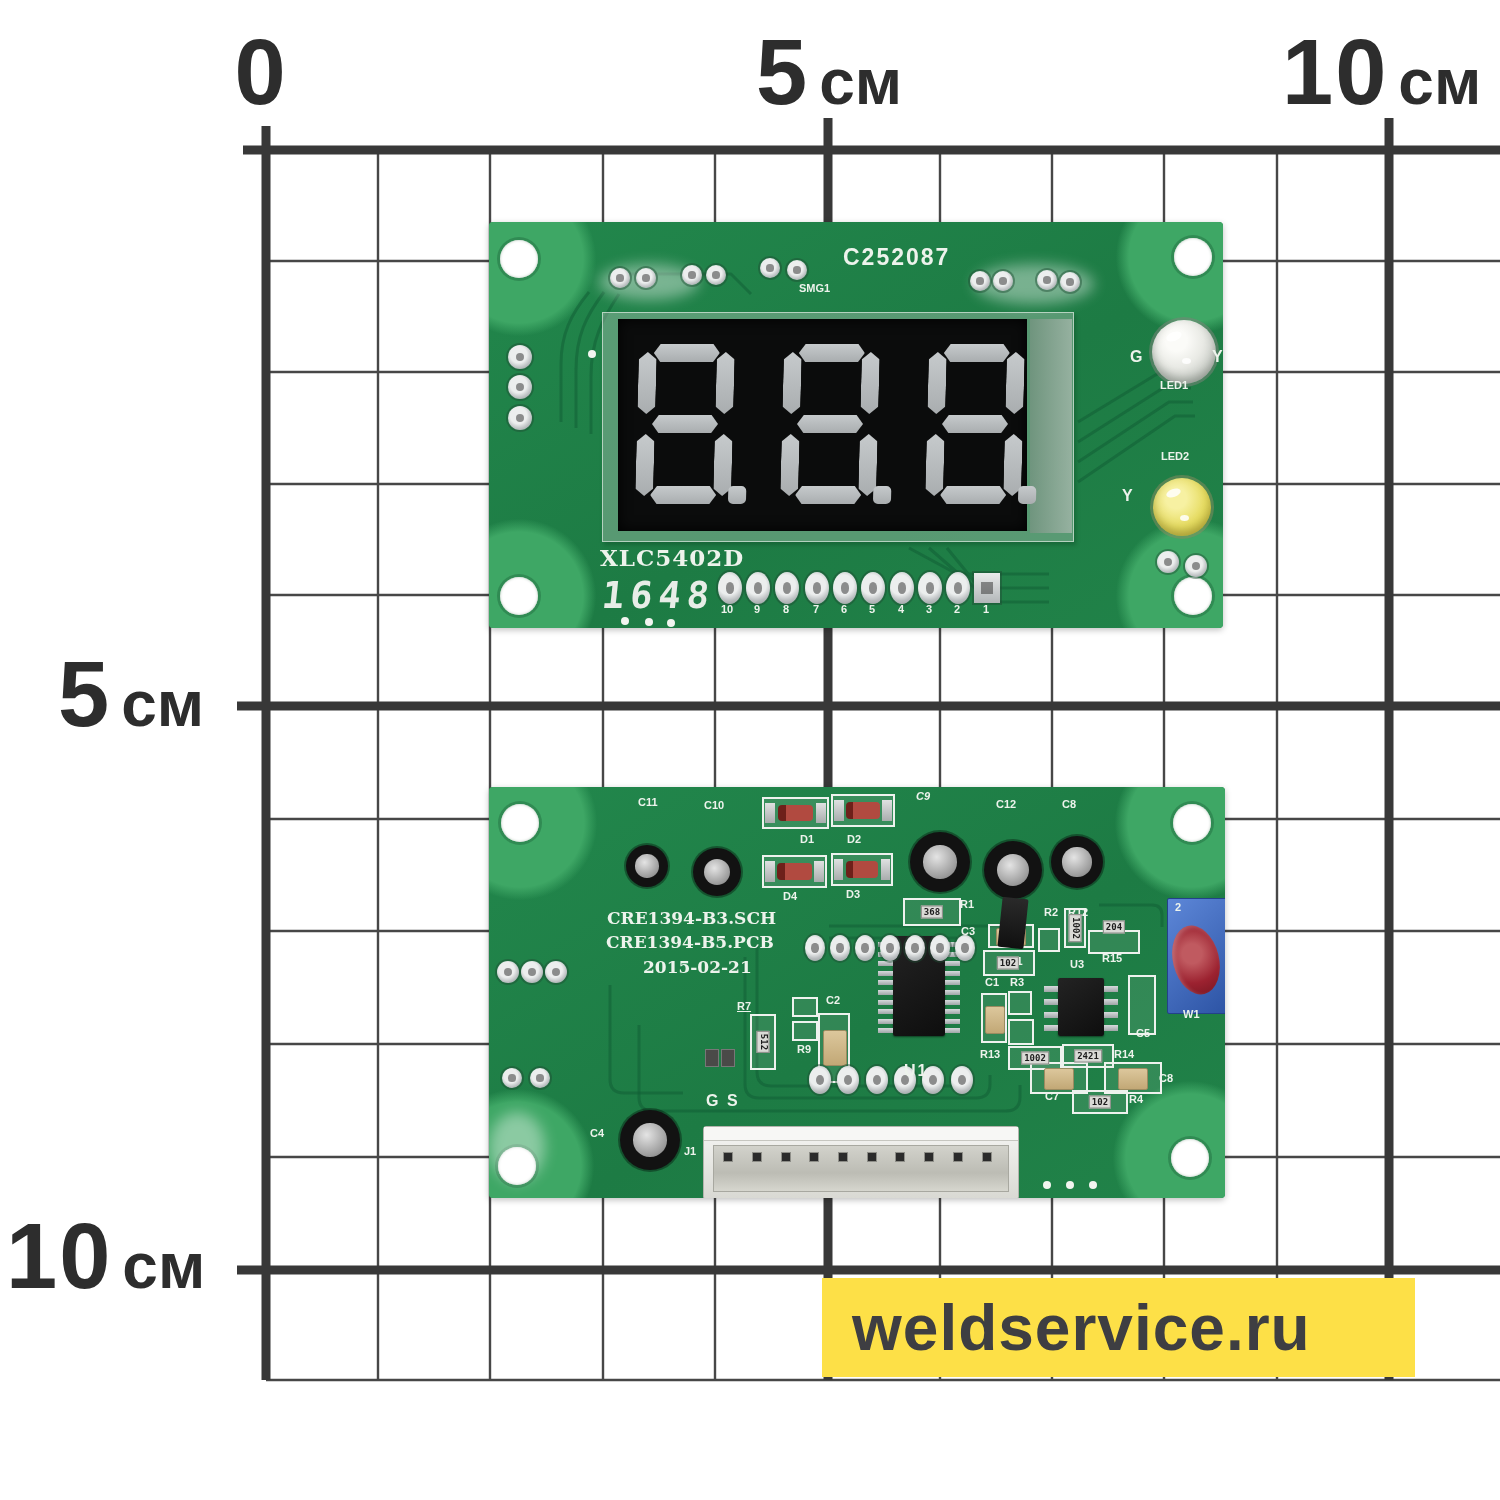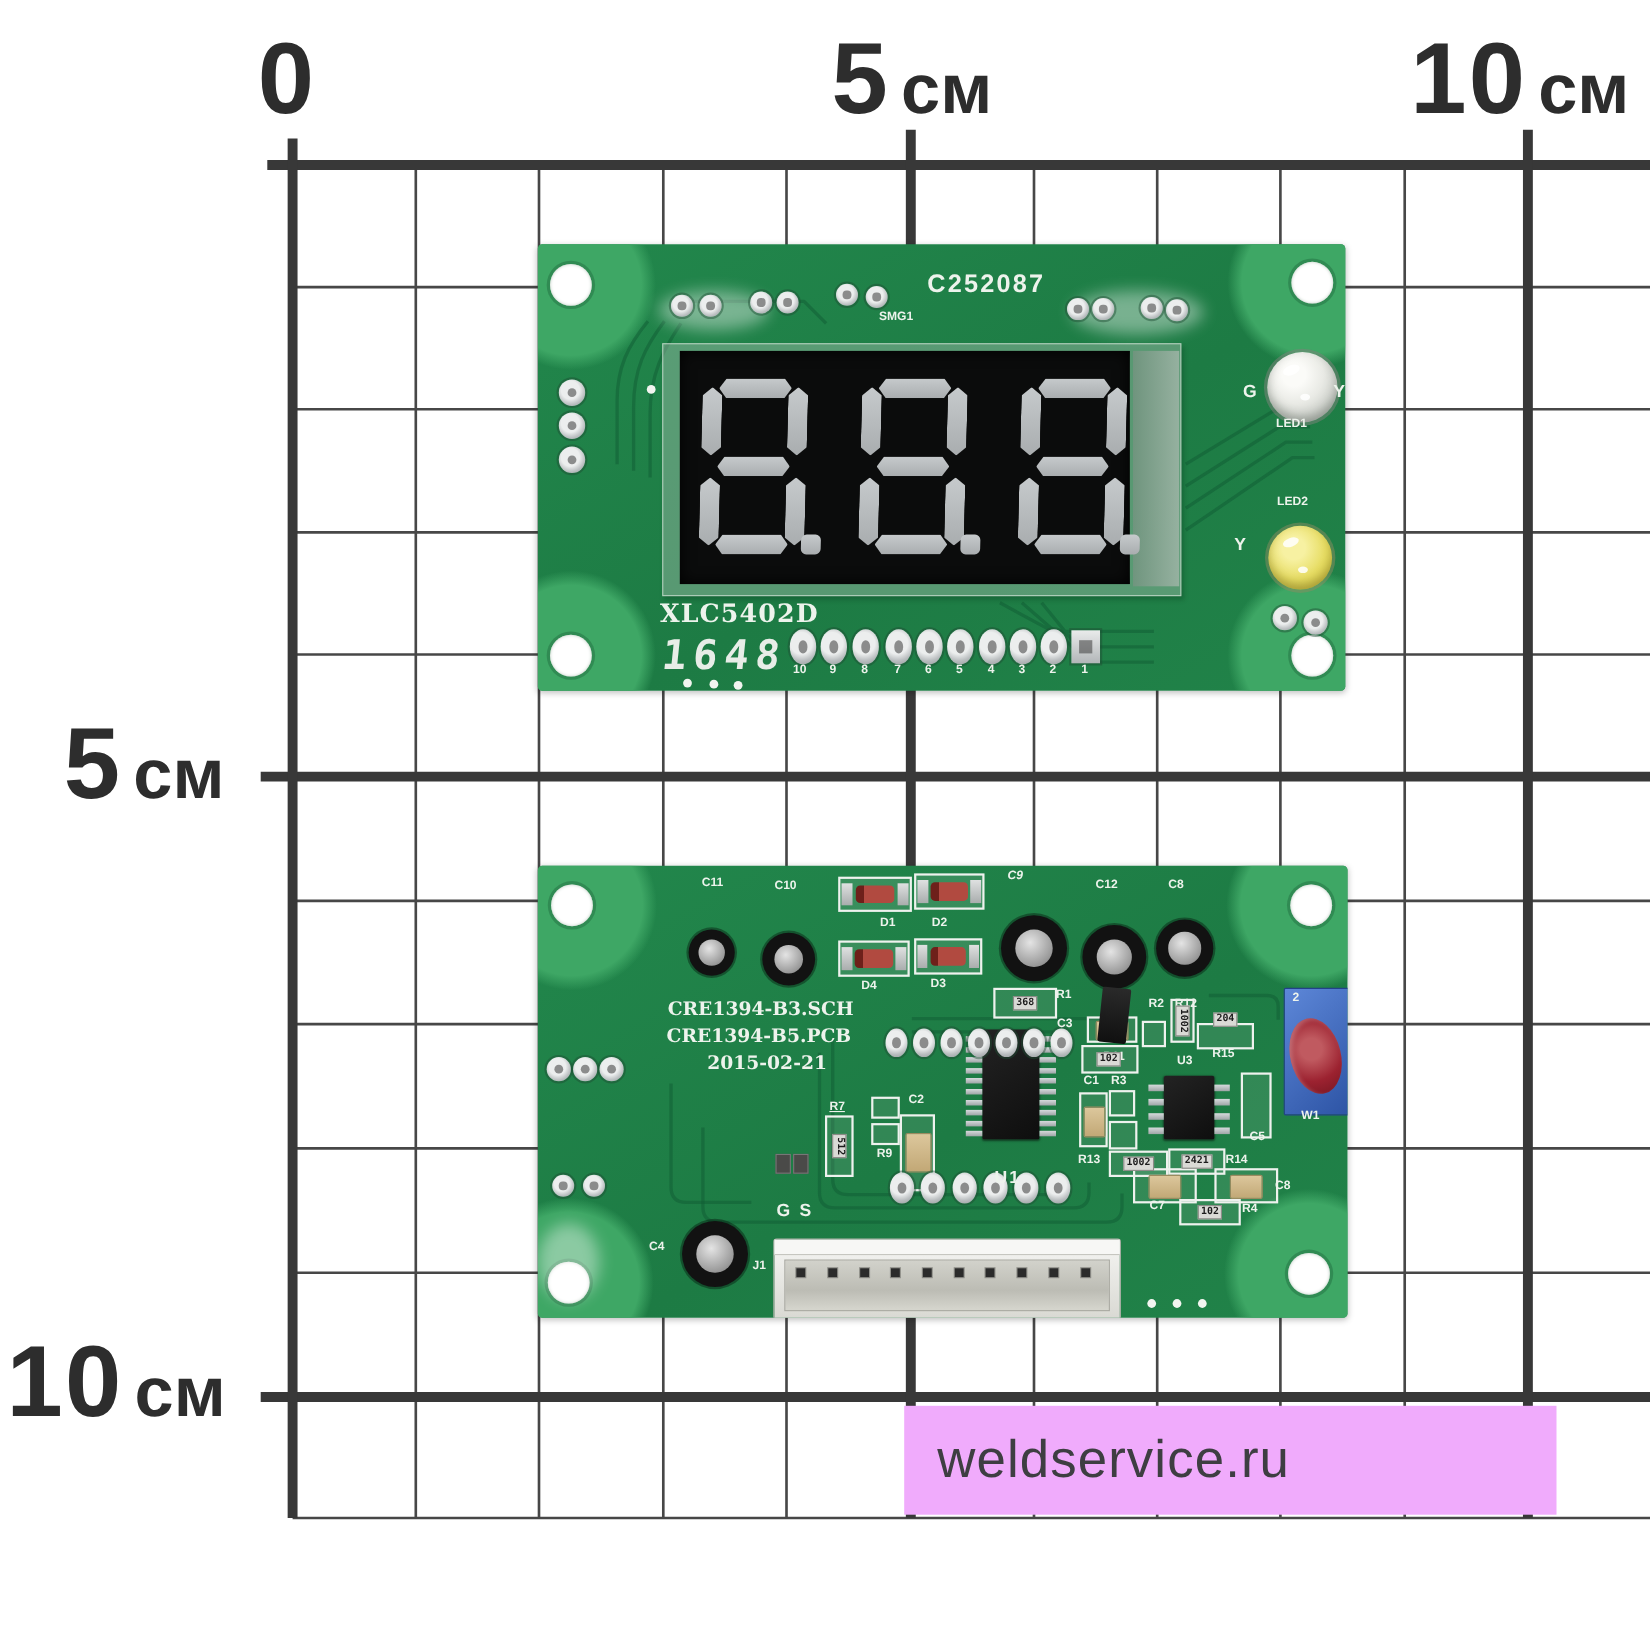--- a/index.html
+++ b/index.html
@@ -62,22 +62,22 @@
   .conn .cavity{position:absolute;left:9px;right:9px;top:18px;bottom:7px;border:1px solid #a8a8a0;
         background:linear-gradient(#d2d2cb,#bcbcb4 60%,#d6d6ce);}
   .cpin{position:absolute;width:8px;height:8px;background:#2b2b2b;box-shadow:0 0 0 1px #8e8e88;}
   .trim{position:absolute;background:linear-gradient(135deg,#5d87d8,#2d54a5);border:1px solid #23418a;border-radius:2px;}
   .trim .dial{position:absolute;left:5px;top:26px;width:46px;height:70px;border-radius:50%;
         transform:rotate(-14deg);
         background:radial-gradient(circle at 45% 40%,#c05a60 0 20%,#9c2230 60%,#761621);
         box-shadow:inset 2px 2px 4px rgba(255,255,255,.25);}
   .smudge{position:absolute;border-radius:50%;background:rgba(255,255,255,.4);filter:blur(7px);}
   .code{position:absolute;transform:translate(-50%,-50%);}
-  .wm{position:absolute;background:#f0abfc;display:flex;align-items:center;
-      color:#3e3e42;font-size:48px;letter-spacing:1px;padding-left:30px;}
+  .wm{position:absolute;background:#fde047;display:flex;align-items:center;
+      color:#3e3e42;font-size:64px;letter-spacing:1px;padding-left:30px;font-weight:bold;}
   .smd{position:absolute;background:#4a4a48;border:1px solid #777;}
 </style>
 </head>
 <body>
 
 <div id="stage">
 
   <svg id="grid" width="1500" height="1500">
       <line x1="266" y1="261" x2="1500" y2="261" stroke="#474747" stroke-width="2.4"></line>
       <line x1="266" y1="372" x2="1500" y2="372" stroke="#474747" stroke-width="2.4"></line>
@@ -388,21 +388,21 @@
       <div class="slk serif md" style="left: 118px; top: 123px;">CRE1394-B3.SCH</div>
       <div class="slk serif md" style="left: 117px; top: 147px;">CRE1394-B5.PCB</div>
       <div class="slk serif md" style="left: 154px; top: 172px;">2015-02-21</div>
       <div class="slk xs" style="left: 337px; top: 208px;">C2</div>
       <div class="slk xs" style="left: 472px; top: 139px;">C3</div>
       <div class="slk sm" style="left: 514px; top: 169px;">R11</div>
       <div class="slk sm" style="left: 581px; top: 172px;">U3</div>
       <div class="slk sm" style="left: 613px; top: 166px;">R15</div>
       <div class="slk sm" style="left: 496px; top: 190px;">C1</div>
       <div class="slk sm" style="left: 521px; top: 190px;">R3</div>
-      <div class="slk sm" style="left: 265px; top: 214px; text-decoration: underline;">R7</div>
+      <div class="slk sm" style="left: 248px; top: 214px; text-decoration: underline;">R7</div>
       <div class="slk sm" style="left: 308px; top: 257px;">R9</div>
       <div class="slk md2" style="left: 217px; top: 282px;">G S</div>
       <div class="slk md2" style="left: 415px; top: 252px;">U1</div>
       <div class="slk sm" style="left: 491px; top: 262px;">R13</div>
       <div class="slk sm" style="left: 625px; top: 262px;">R14</div>
       <div class="slk xs" style="left: 647px; top: 241px;">C5</div>
       <div class="slk sm" style="left: 556px; top: 304px;">C7</div>
       <div class="slk sm" style="left: 670px; top: 286px;">C8</div>
       <div class="slk sm" style="left: 640px; top: 307px;">R4</div>
       <div class="slk sm" style="left: 694px; top: 222px;">W1</div>

